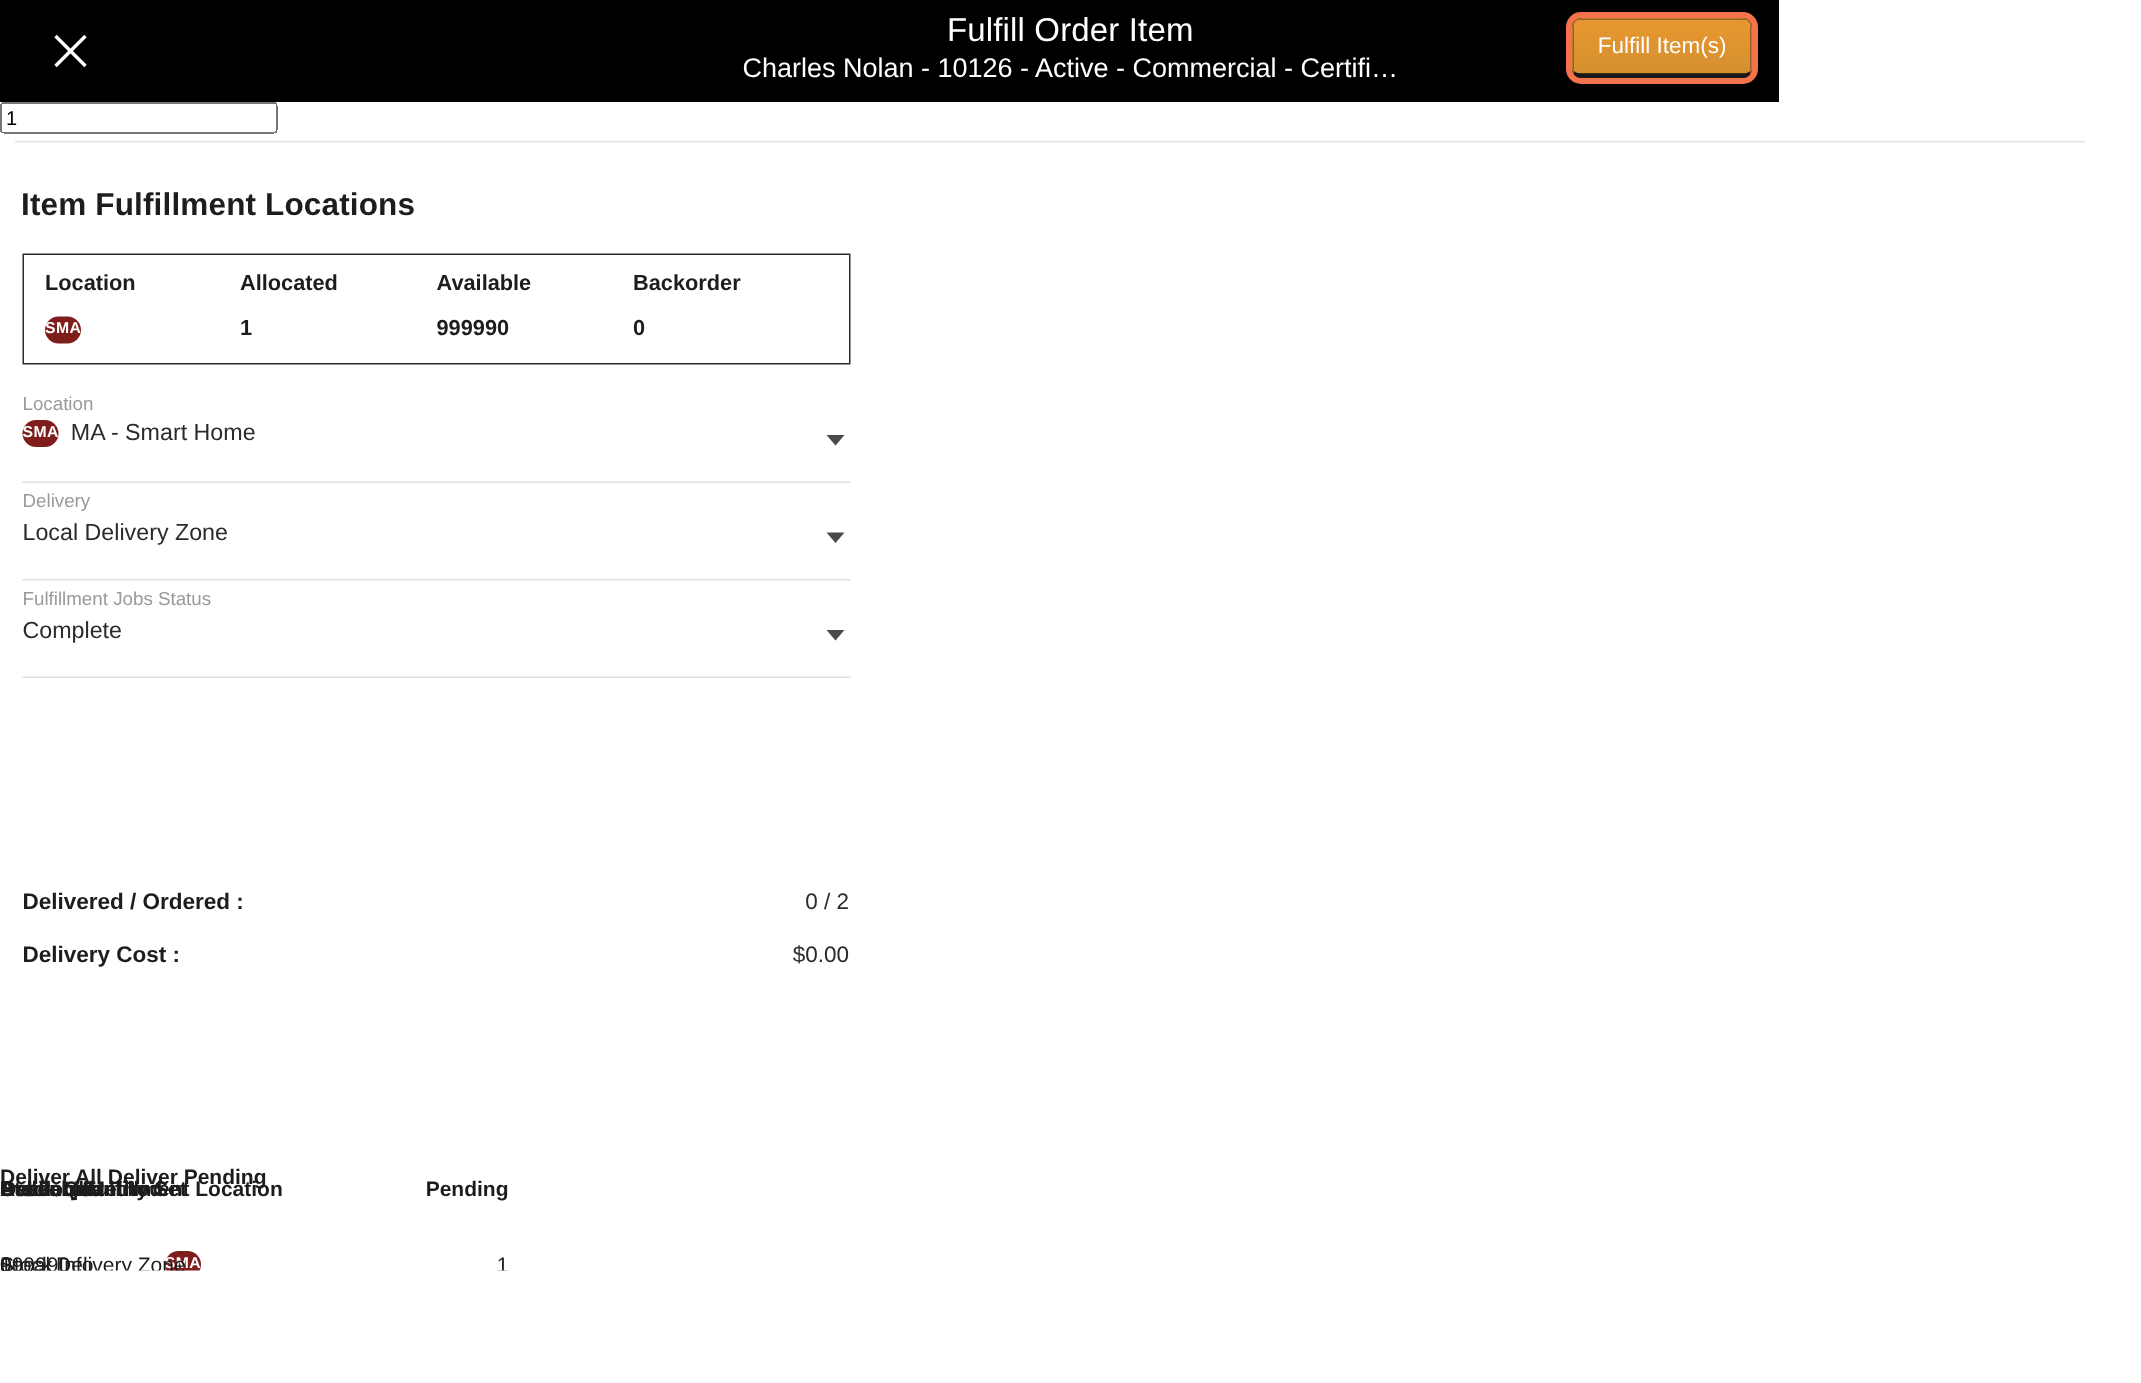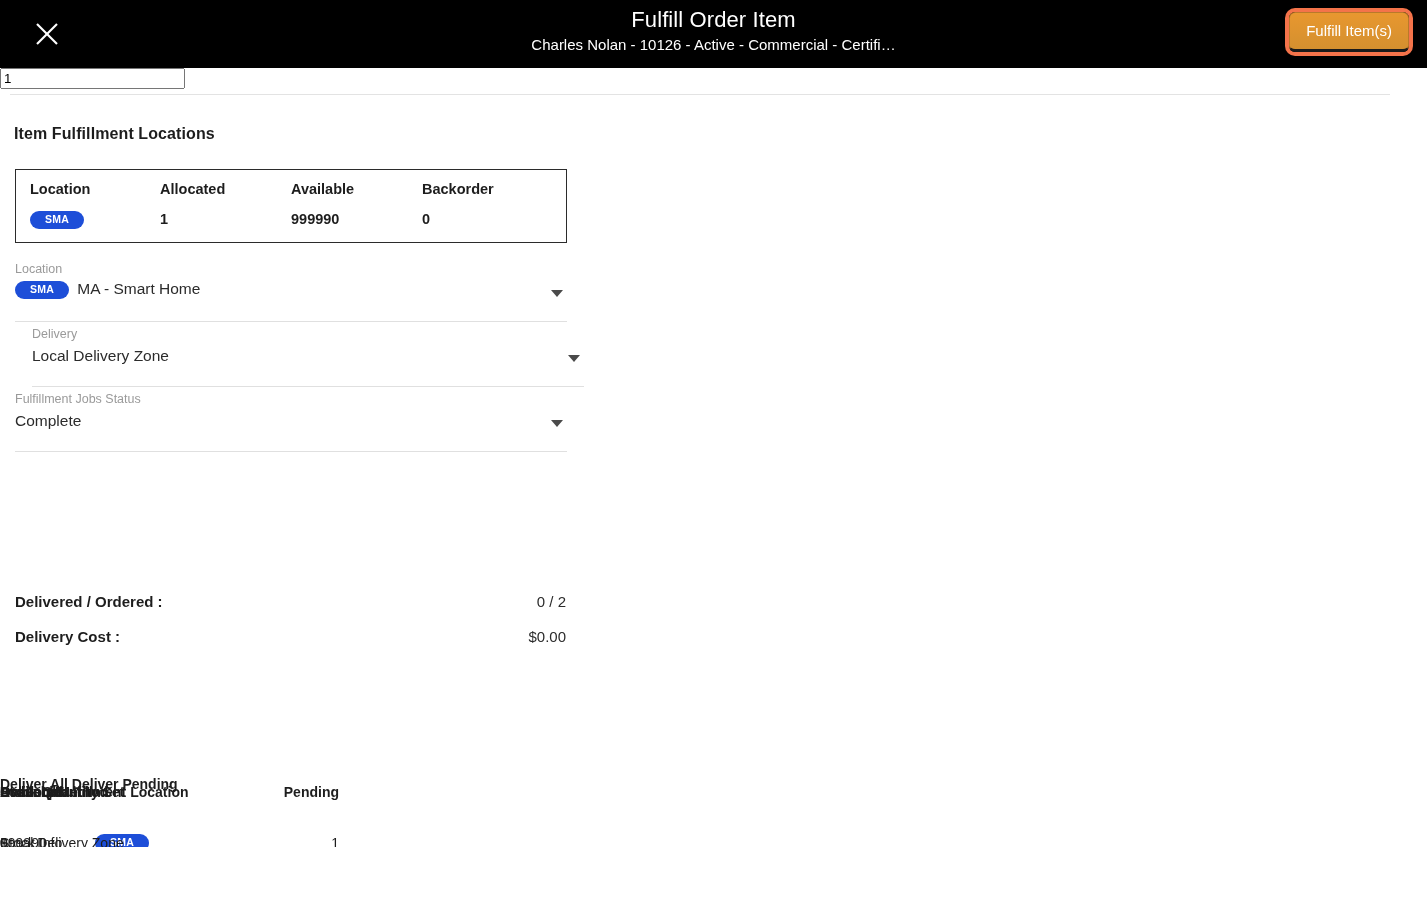--- a/index.html
+++ b/index.html
@@ -8,21 +8,21 @@
     width: 1427px; height: 922px;
     overflow: hidden;
     font-family: "Liberation Sans", sans-serif;
     background: #ffffff;
     color: #212121;
   }
 
   
   .topbar {
     position: absolute; top: 0; left: 0;
-    width: 1427px; height: 68px;
+    width: 1186px; height: 68px;
     background: #000000;
   }
   .close-btn {
     position: absolute; left: 28px; top: 15px;
     width: 38px; height: 38px;
     display: flex; align-items: center; justify-content: center;
     cursor: pointer;
   }
   .close-btn svg { display: block; }
   .title-wrap {
@@ -31,21 +31,21 @@
   }
   .title-main {
     color: #ffffff;
     font-size: 22px;
     font-weight: 400;
     line-height: 28px;
     letter-spacing: .1px;
   }
   .title-sub {
     color: #ffffff;
-    font-size: 15px;
+    font-size: 18px;
     font-weight: 400;
     line-height: 20px;
     margin-top: 1px;
   }
   .fulfill-btn {
     position: absolute; right: 18px; top: 12px;
     padding: 9px 16px;
     border-radius: 6px;
     background: linear-gradient(180deg, #e8972f 0%, #d4902f 100%);
     color: #ffffff;
@@ -67,21 +67,21 @@
     overflow: hidden;
   }
   .top-divider {
     position: absolute; left: 10px; top: 26px;
     width: 1380px; height: 1px;
     background: #e3e3e3;
   }
 
   .section-title {
     position: absolute; left: 14px; top: 57px;
-    font-size: 16px; font-weight: bold;
+    font-size: 21px; font-weight: bold;
     color: #1d1d1d;
     letter-spacing: .1px;
   }
 
   
   .summary-box {
     position: absolute; left: 15px; top: 101px;
     width: 552px; height: 74px;
     border: 1px solid #2b2b2b;
     background: #fff;
@@ -92,26 +92,26 @@
   .sc { position: absolute; font-size: 14.5px; color: #1d1d1d; }
   .summary-head .sc { font-weight: bold; }
   .summary-val .sc { font-weight: bold; }
   .c-loc { left: 14px; }
   .c-alloc { left: 144px; }
   .c-avail { left: 275px; }
   .c-back { left: 406px; }
 
   .pill {
     display: inline-block;
-    background: #1d4ed8;
+    background: #7f1d1d;
     color: #ffffff;
     font-size: 10.5px;
     font-weight: bold;
     letter-spacing: .3px;
-    padding: 3px 15px 4px;
+    padding: 3px 0 4px;
     border-radius: 11px;
     line-height: 11px;
     vertical-align: middle;
   }
 
   
   .field {
     position: absolute; left: 15px;
     width: 552px;
     border-bottom: 1px solid #e0e0e0;
@@ -129,21 +129,21 @@
   }
   .caret {
     position: absolute; right: 4px; top: 30px;
     width: 0; height: 0;
     border-left: 6px solid transparent;
     border-right: 6px solid transparent;
     border-top: 7px solid #4a4a4a;
     cursor: pointer;
   }
   #field-location { top: 192px; }
-  #field-delivery { top: 257px; margin-left: 17px; }
+  #field-delivery { top: 257px; }
   #field-stage    { top: 322px; }
   #field-date     { top: 387px; }
 
   #field-location .field-value { top: 20px; }
   #field-location .pill { margin-right: 8px; }
 
   .cal-icon {
     position: absolute; right: 6px; top: 17px;
     cursor: pointer;
   }

